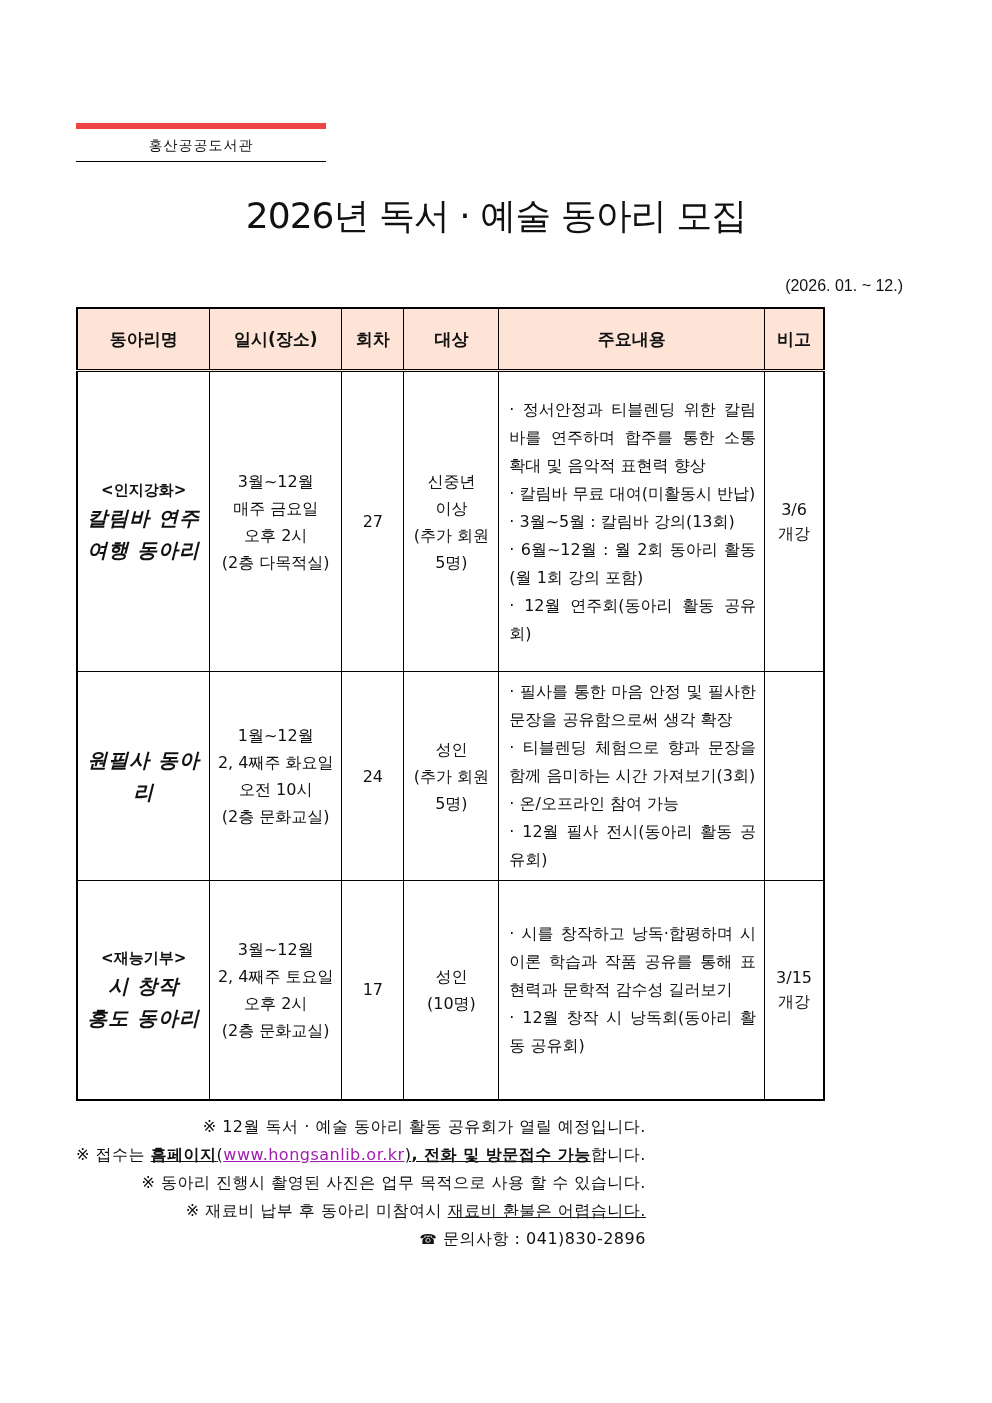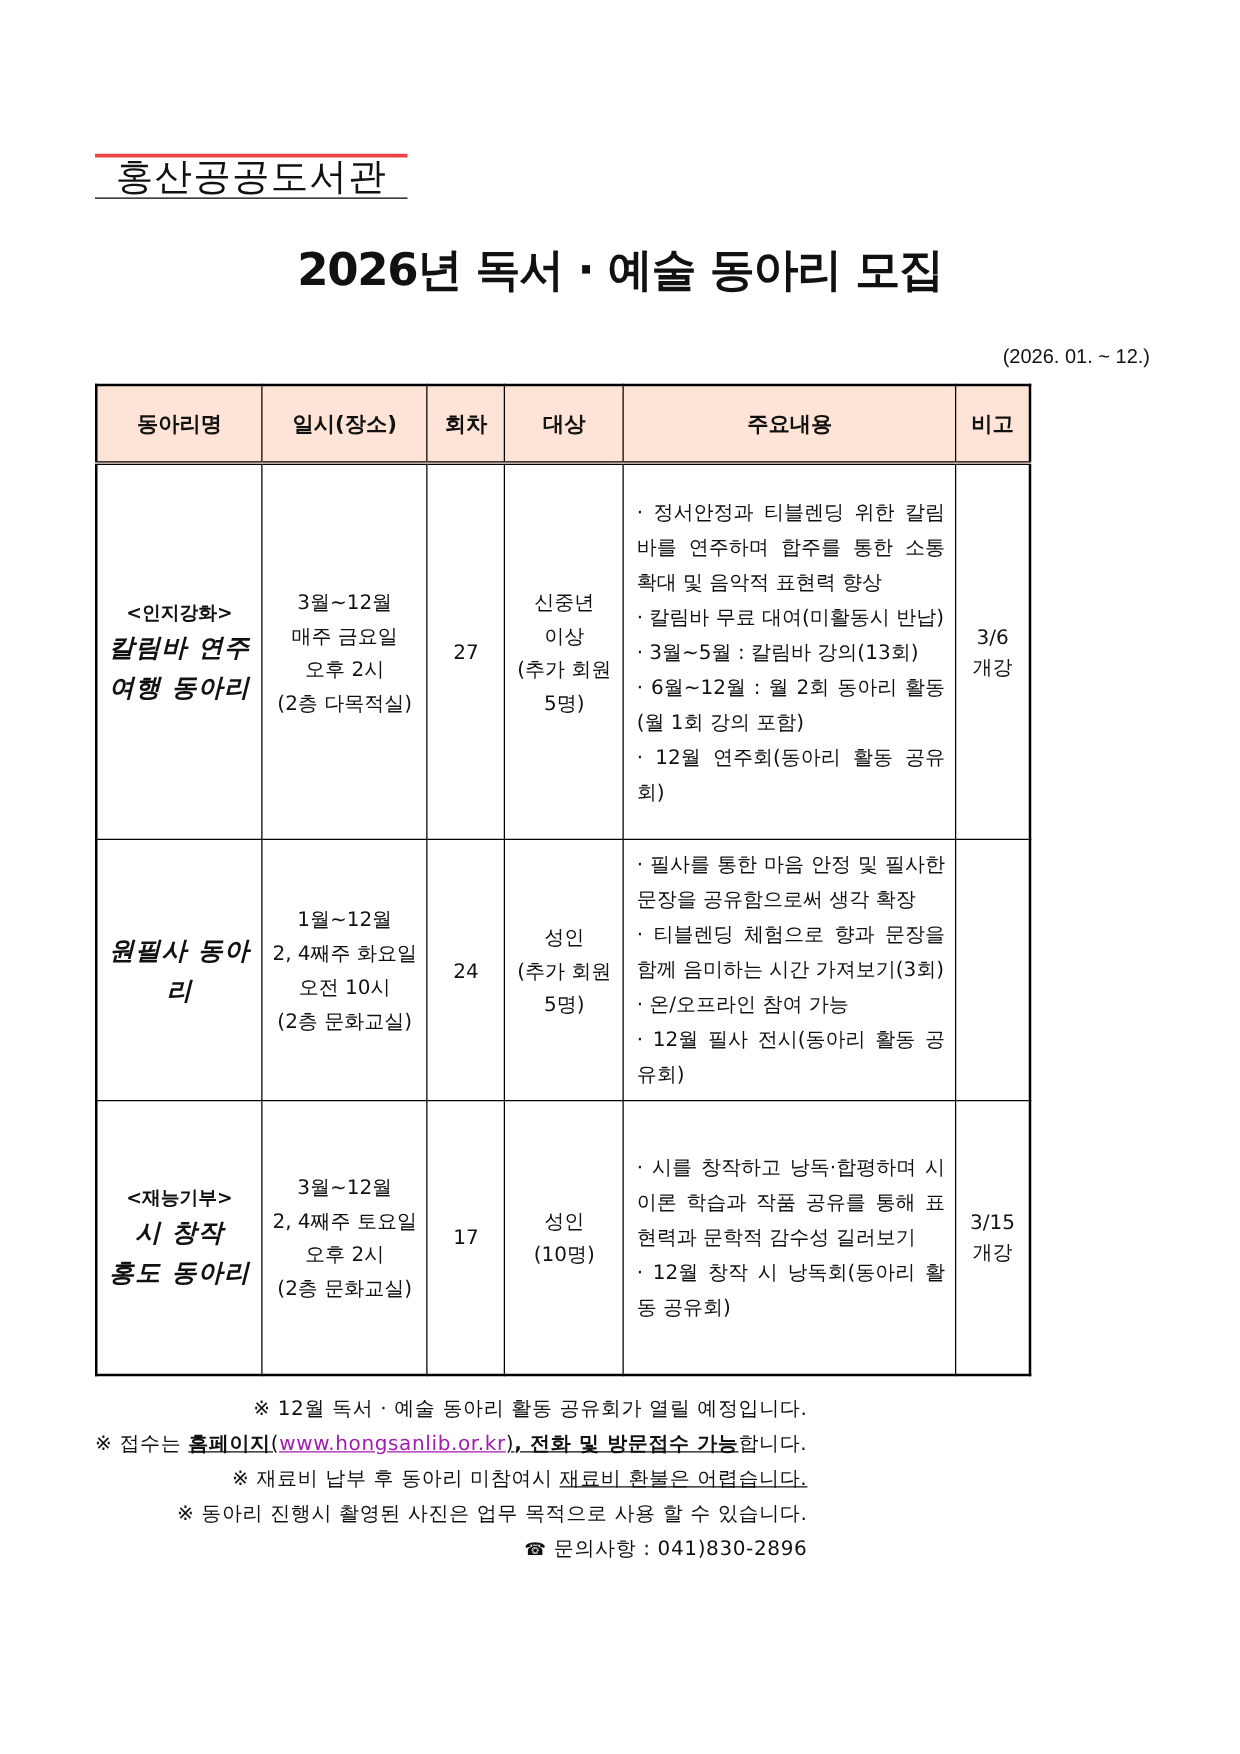--- a/index.html
+++ b/index.html
@@ -2,29 +2,29 @@
 <html><head>
 <meta charset="utf-8">
 <style>
   html, body { margin: 0; padding: 0; background: #ffffff; }
   body {
     width: 992px; height: 1403px; position: relative; overflow: hidden;
     font-family: "DejaVu Sans", "Liberation Sans", sans-serif; color: #111;
   }
   .org {
     position: absolute; left: 76px; top: 123px; width: 250px; height: 32px;
-    border-top: 3px solid #ef4444; border-bottom: 1px solid #000;
-    text-align: center; font-size: 30px; line-height: 32px; letter-spacing: 1px;
+    border-top: 6px solid #ef4444; border-bottom: 1px solid #000;
+    text-align: center; font-size: 14px; line-height: 32px; letter-spacing: 1px;
   }
   .title {
     position: absolute; left: 0; top: 192px; width: 992px; text-align: center;
-    font-size: 36px; font-weight: bold; letter-spacing: -1px;
+    font-size: 36px; font-weight: normal; letter-spacing: -1px;
   }
   .period {
-    position: absolute; right: 72px; top: 277px; font-size: 16px;
+    position: absolute; right: 89px; top: 277px; font-size: 16px;
     font-family: "Liberation Sans", sans-serif;
   }
   table.main {
     position: absolute; left: 76px; top: 307px; width: 749px;
     border-collapse: collapse; border: 2px solid #000;
     font-size: 16px;
   }
   table.main th, table.main td {
     border: 1px solid #000; text-align: center; vertical-align: middle; padding: 0;
   }
@@ -165,23 +165,23 @@
   <div class="line">
     <span>※</span>
     <span>12월 독서 · 예술 동아리 활동 공유회가 열릴 예정입니다.</span>
   </div>
   <div class="line">
     <span>※</span>
     <span>접수는 </span><span class="b u">홈페이지</span><span class="u">(</span><span class="link">www.hongsanlib.or.kr</span><span class="u">)</span><span class="b u">, 전화 및 방문접수 가능</span><span>합니다.</span>
   </div>
   <div class="line">
     <span>※</span>
-    <span>재료비 납부 후 동아리 미참여시 </span><span class="u">재료비 환불은 어렵습니다.</span>
+    <span>동아리 진행시 촬영된 사진은 업무 목적으로 사용 할 수 있습니다.</span>
   </div>
   <div class="line">
     <span>※</span>
-    <span>동아리 진행시 촬영된 사진은 업무 목적으로 사용 할 수 있습니다.</span>
+    <span>재료비 납부 후 동아리 미참여시 </span><span class="u">재료비 환불은 어렵습니다.</span>
   </div>
   <div class="line">
     <span class="phone">☎</span>
     <span>문의사항 : 041)830-2896</span>
   </div>
 </div>
 
 </body></html>

